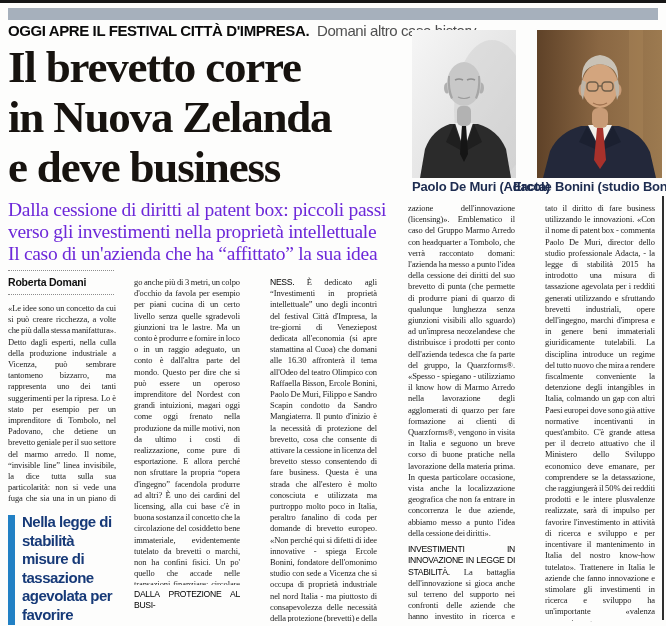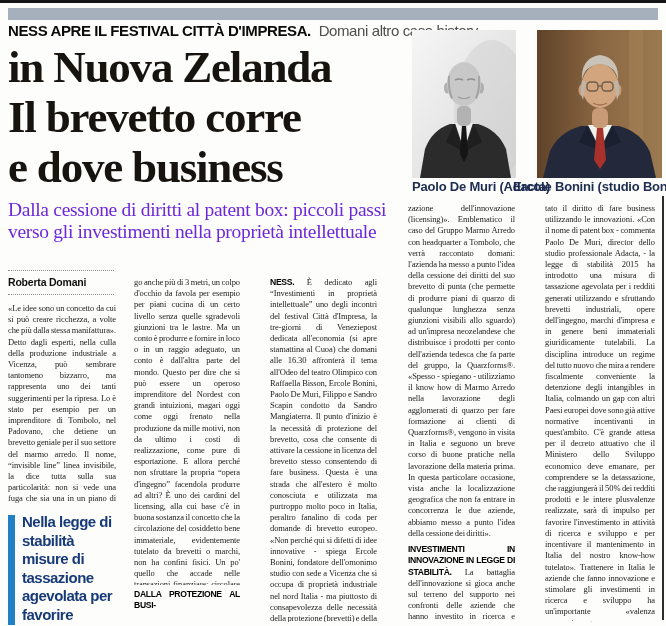--- a/index.html
+++ b/index.html
@@ -31,46 +31,46 @@
           color:#101010;letter-spacing:-0.2px;}
   .col{position:absolute;font-size:8.5px;line-height:11.2px;text-align:justify;
        overflow:hidden;letter-spacing:-0.1px;word-spacing:-0.6px;color:#1c1c1c;}
   .col p{margin:0;}
   .col p + p{margin-top:5px;}
   .colA{left:8px;  top:303px;width:108px;height:204px;}
   .colB{left:134px;top:277px;width:106px;height:334px;}
   .colC{left:270px;top:277px;width:107px;height:345px;}
   .colD{left:408px;top:203px;width:107px;height:417px;}
   .colE{left:545px;top:203px;width:110px;height:419px;}
-  .subhead{font-family:"Liberation Sans",sans-serif;font-weight:700;font-size:8.6px;
+  .subhead{font-family:"Liberation Sans",sans-serif;font-weight:400;font-size:8.6px;
            letter-spacing:-0.3px;color:#000;}
   .colB .subhead{position:absolute;bottom:0;left:0;right:0;background:#fdfdfc;padding-top:4px;}
   .pullquote{position:absolute;left:8px;top:513px;width:112px;height:112px;}
   .pq-bar{position:absolute;left:0;top:2px;bottom:0;width:7px;background:#2180c4;}
   .pq-text{margin-left:14px;font-family:"Liberation Sans",sans-serif;font-weight:700;
            font-size:15px;line-height:18.5px;color:#173a78;letter-spacing:-0.5px;}
   .right-rule{position:absolute;left:662px;top:196px;width:2px;height:424px;background:#2e2e2e;}
 </style>
 </head>
 <body>
 
 <div class="page">
 
   <div class="top-rule"></div>
   <div class="gray-bar"></div>
 
   <div class="kicker">
-    <span class="kicker-b">NESS APRE IL FESTIVAL CITTÀ D'IMPRESA.</span>
+    <span class="kicker-b">OGGI APRE IL FESTIVAL CITTÀ D'IMPRESA.</span>
     <span class="kicker-l">Domani altro case history</span>
   </div>
 
   <h1 class="headline">
+    <div>Il brevetto corre</div>
     <div>in Nuova Zelanda</div>
-    <div>Il brevetto corre</div>
-    <div>e dove business</div>
+    <div>e deve business</div>
   </h1>
 
   <div class="photo photo1">
     <svg viewBox="0 0 104 148" xmlns="http://www.w3.org/2000/svg">
       <defs>
         <linearGradient id="g1" x1="0" y1="0" x2="1" y2="1">
           <stop offset="0" stop-color="#f6f6f6"></stop>
             <stop offset="1" stop-color="#d7d7d7"></stop>
         </linearGradient>
       </defs>
@@ -124,20 +124,21 @@
       <path d="M56 73 Q63 77 70 73" stroke="#a07350" stroke-width="1.3" fill="none"></path>
     </svg>
   </div>
 
   <div class="caption cap1">Paolo De Muri (Adacta)</div>
   <div class="caption cap2">Ercole Bonini (studio Bonini)</div>
 
   <div class="standfirst">
     <div>Dalla cessione di diritti al patent box: piccoli passi</div>
     <div>verso gli investimenti nella proprietà intellettuale</div>
+    <div>Il caso di un'azienda che ha “affittato” la sua idea</div>
   </div>
 
   <div class="byline-block">
     <div class="byline">Roberta Domani</div>
   </div>
 
   <div class="col colA">
     <p><span>«Le idee sono un concetto da cui si può creare ricchezza, a volte che più dalla stessa manifattura». Detto dagli esperti, nella culla della produzione industriale a Vicenza, può sembrare tantomeno bizzarro, ma rappresenta uno dei tanti suggerimenti per la ripresa. Lo è stato per esempio per un imprenditore di Tombolo, nel Padovano, che detiene un brevetto geniale per il suo settore del marmo arredo. Il nome, “invisible line” linea invisibile, la dice tutta sulla sua particolarità: non si vede una fuga che sia una in un piano di quarzo lun-</span></p>
   </div>
 

